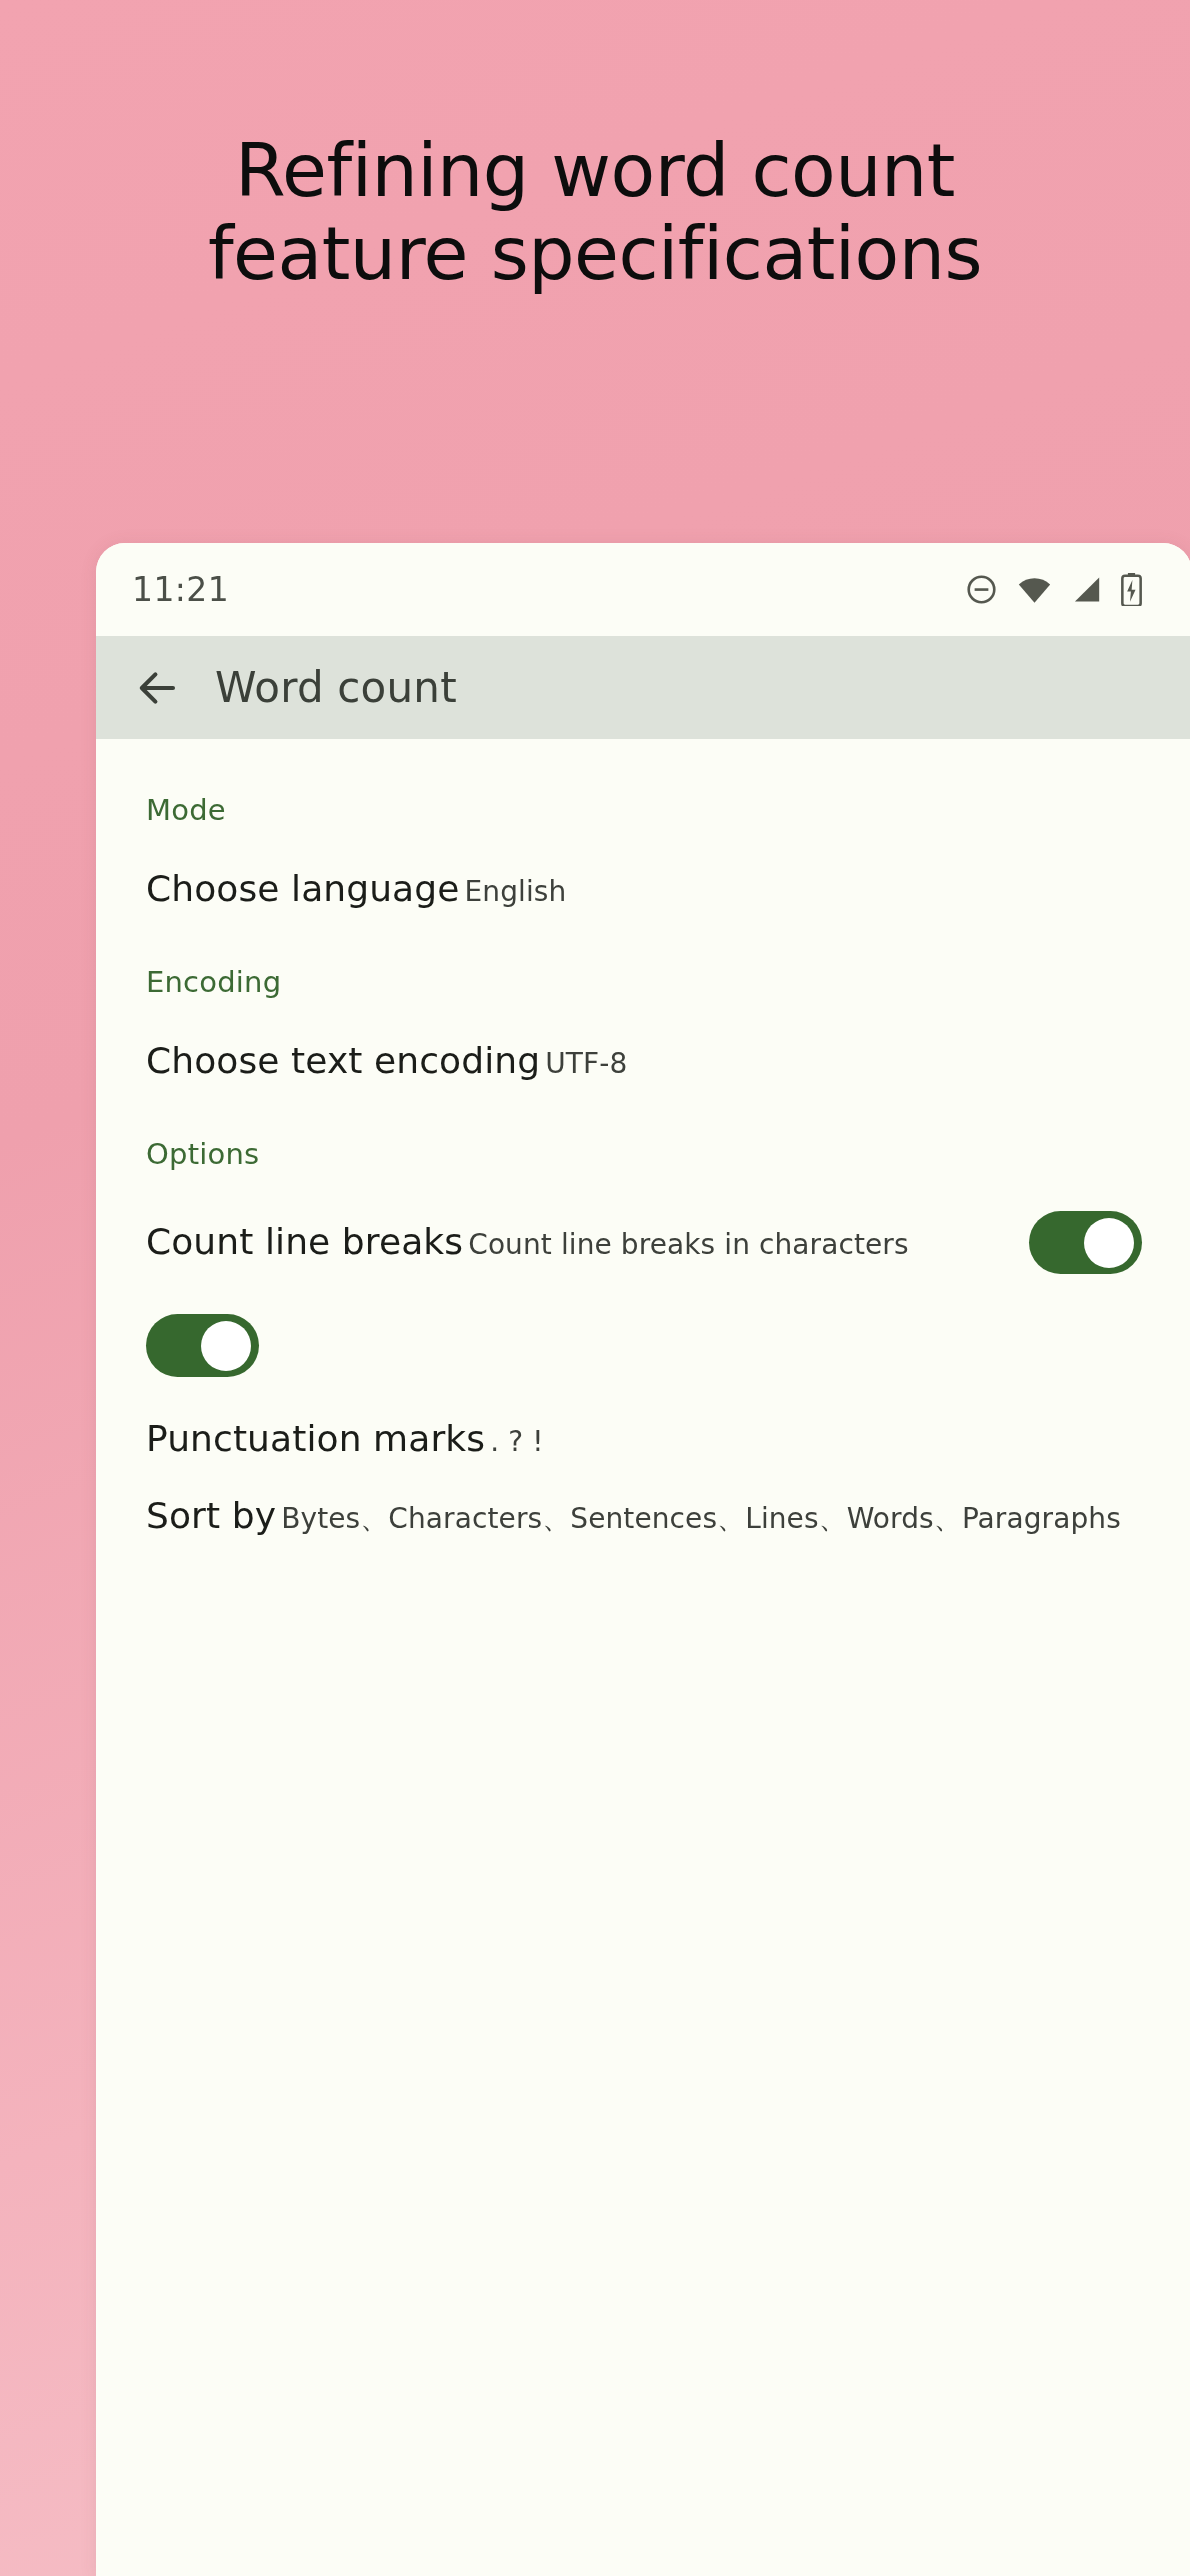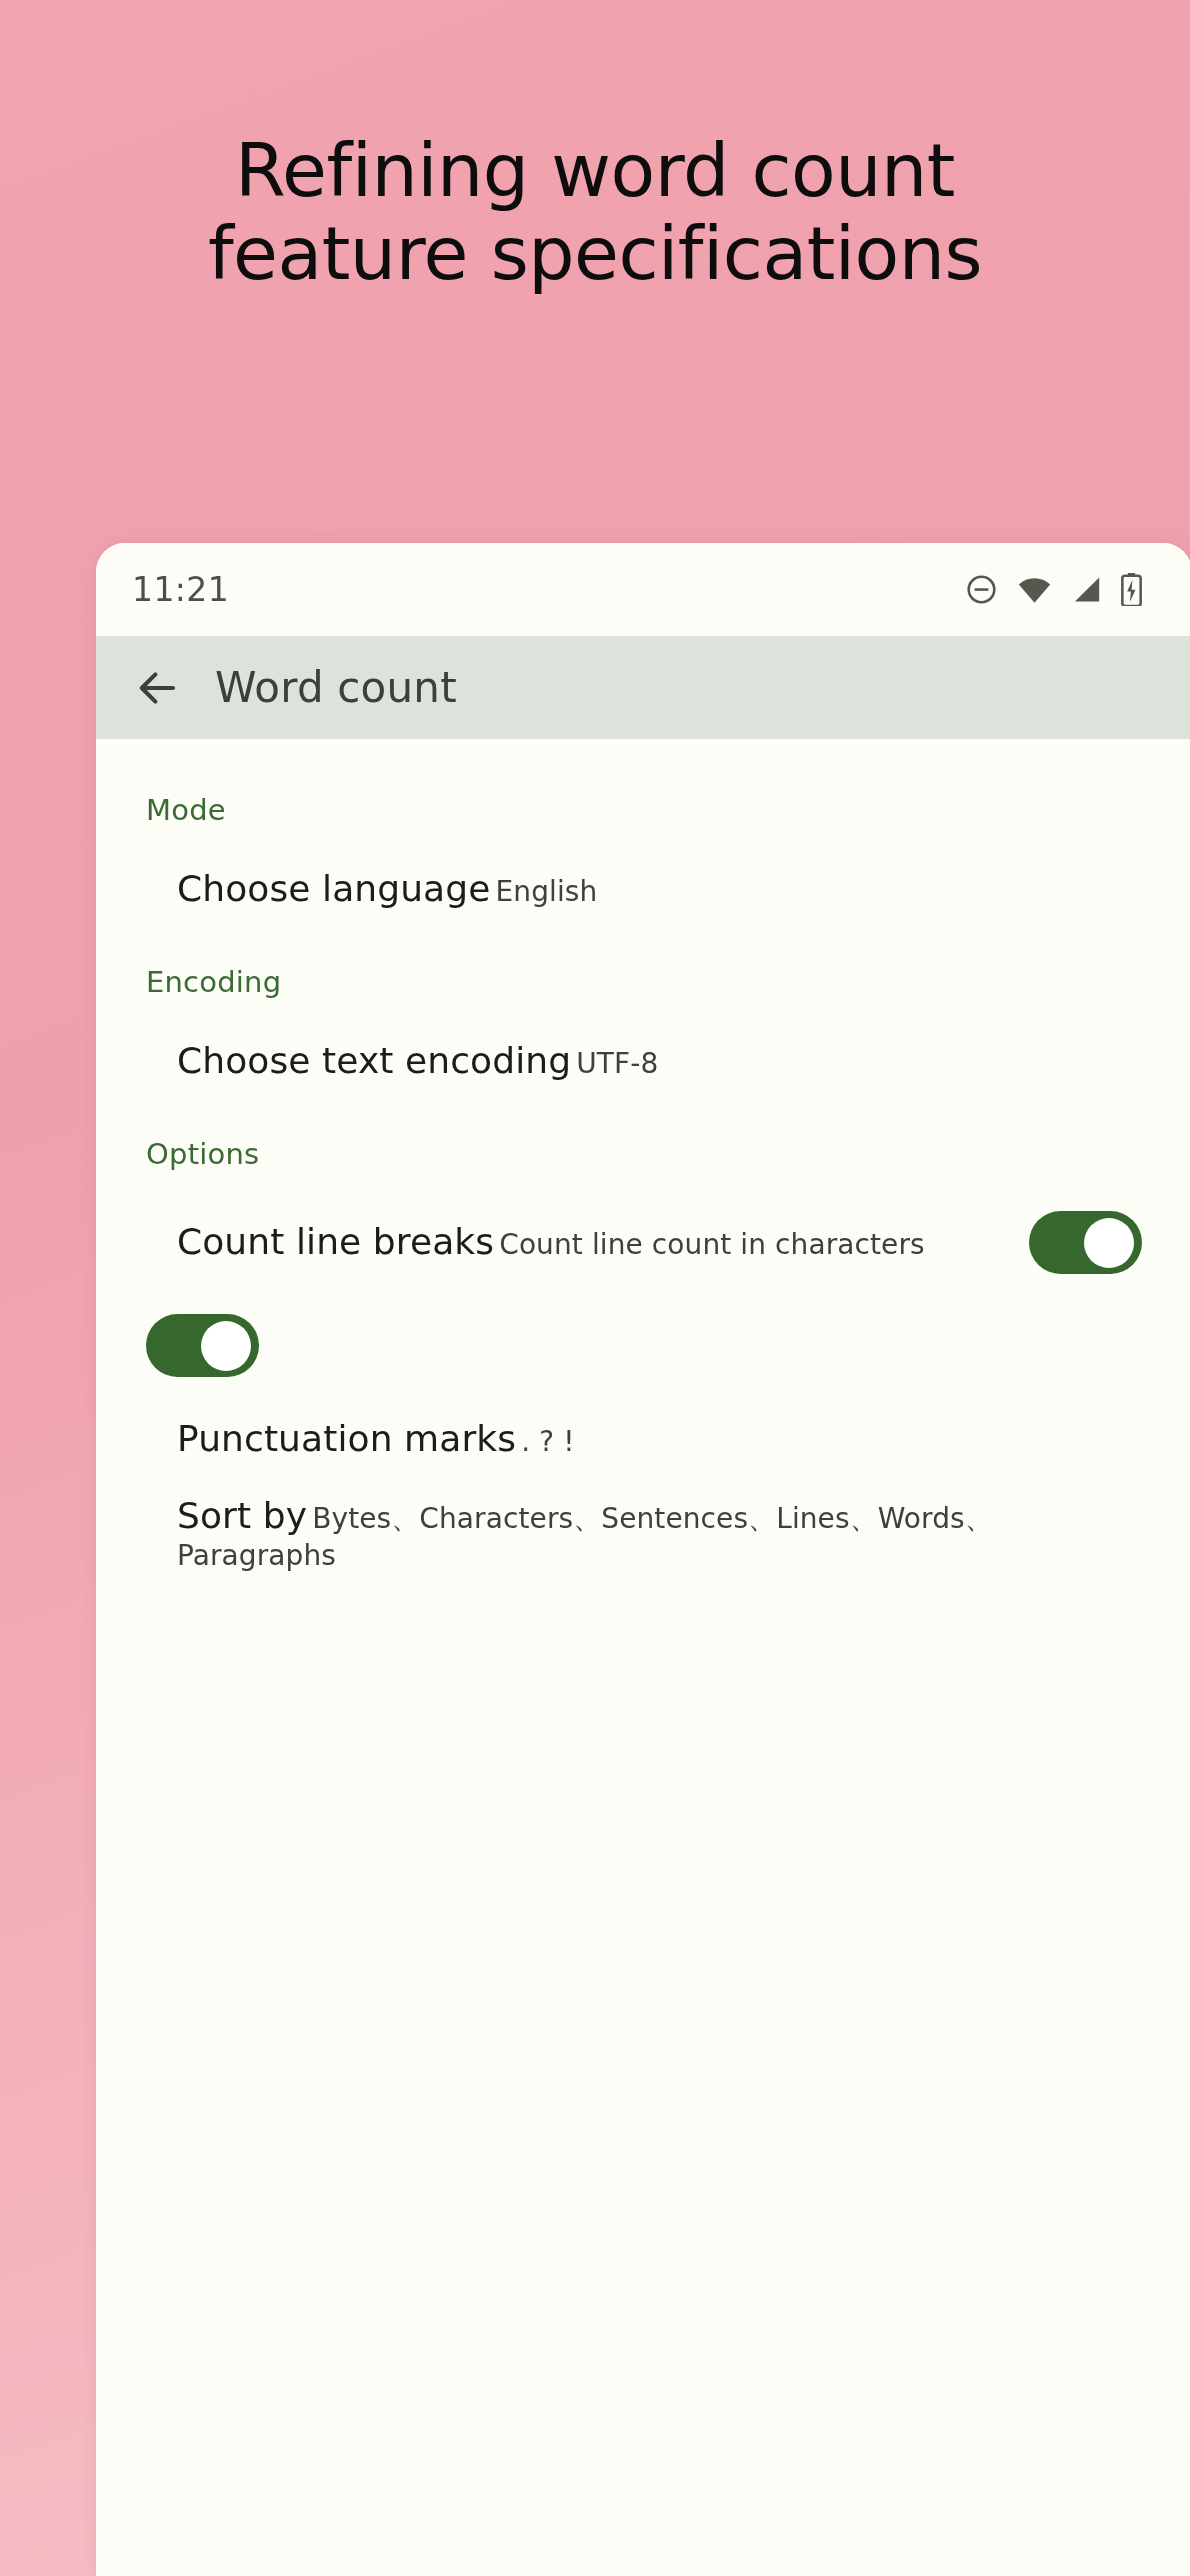--- a/index.html
+++ b/index.html
@@ -104,21 +104,21 @@
   }
 
   .row {
     display:flex;
     align-items:center;
     justify-content:space-between;
     padding:40px 50px 0 50px;
     gap:23px;
   }
   .row.compact { padding-top:33px; }
-  .row-text { flex:1 1 auto; min-width:0;margin-left:31px; }
+  .row-text { flex:1 1 auto; min-width:0; }
   .row-title {
     font-size:36px;
     color:#1b1d19;
     font-weight:400;
     line-height:1.22;
     letter-spacing:0.1px;
   }
   .row-sub {
     font-size:28px;
     color:#3d403b;
@@ -211,21 +211,21 @@
         <span class="row-title">Choose text encoding</span>
         <span class="row-sub">UTF-8</span>
       </span>
     </div>
 
     <div class="section-header">Options</div>
 
     <div class="row">
       <span class="row-text">
         <span class="row-title">Count line breaks</span>
-        <span class="row-sub">Count line count in characters</span>
+        <span class="row-sub">Count line breaks in characters</span>
       </span>
       <span class="toggle">
         <span class="knob"></span>
       </span>
     </div>
 
     <div class="row">
       <span class="toggle">
         <span class="knob"></span>
       </span>

